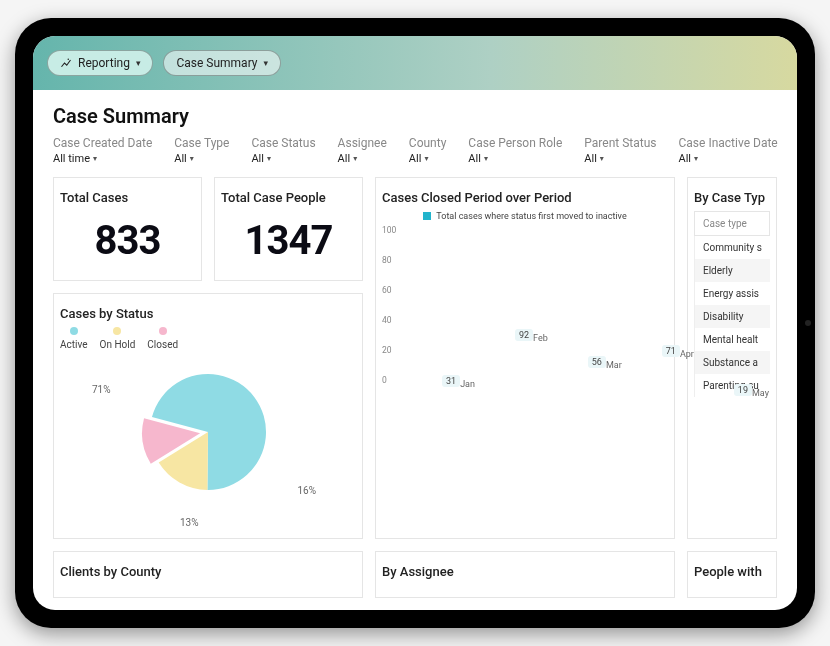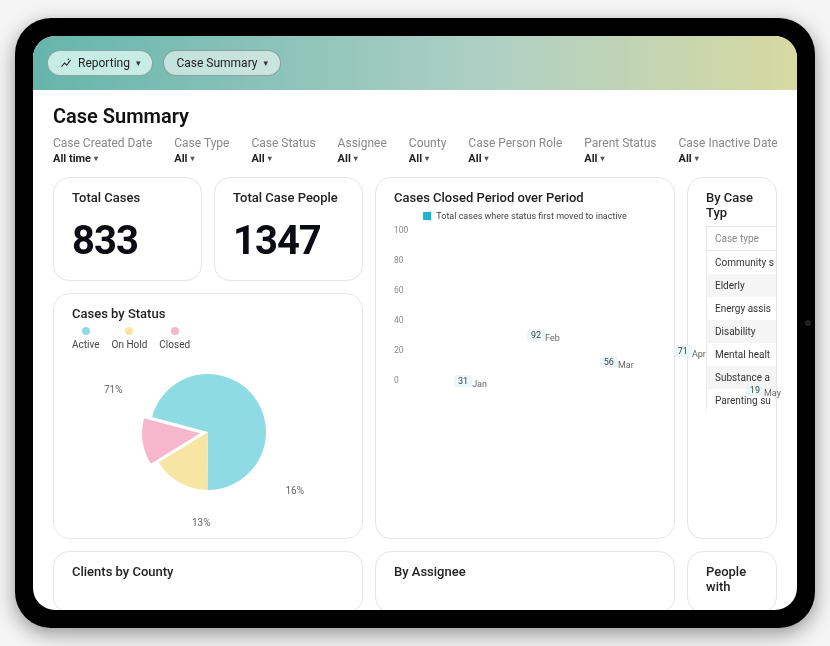--- a/index.html
+++ b/index.html
@@ -10,27 +10,27 @@
 .topbar { height: 54px; background: linear-gradient(90deg, #65b5ac 0%, #aed0c4 60%, #d7d9a0 100%); display: flex; align-items: center; padding: 0 14px; gap: 10px; }
 .pill { display: inline-flex; align-items: center; gap: 6px; background: rgba(255,255,255,0.55); border: 1px solid rgba(0,0,0,0.3); border-radius: 18px; padding: 5px 12px; font-size: 12px; color: #222; cursor: pointer; }
 .pill.active { background: #c7ece5; }
 .pill .chev { font-size: 9px; color: #333; }
 .pill .ico svg { display: block; }
 .content { padding: 14px 20px 0; height: calc(100% - 54px); overflow: hidden; }
 .page-title { font-size: 20px; font-weight: 600; color: #111; margin-bottom: 8px; }
 .filter-row { display: flex; gap: 22px; flex-wrap: nowrap; margin-bottom: 12px; }
 .filter { display: flex; flex-direction: column; gap: 2px; }
 .filter-label { font-size: 12px; color: #888; white-space: nowrap; }
-.filter-value { font-size: 11px; color: #222; display: inline-flex; align-items: center; gap: 3px; cursor: pointer; font-weight: bold; }
+.filter-value { font-size: 11px; color: #222; display: inline-flex; align-items: center; gap: 3px; cursor: pointer; }
 .filter-value .chev { font-size: 8px; color: #555; }
 .grid { display: grid; grid-template-columns: 310px 300px 1fr; gap: 12px; }
-.card { border: 1px solid #e5e5e5; border-radius: 16px; padding: 12px 18px; background: #fff; }
+.card { border: 1px solid #e5e5e5; border-radius: 0; padding: 12px 6px; background: #fff; }
 .card-h { font-size: 13px; font-weight: 500; color: #222; margin-bottom: 6px; }
 .kpis { display: grid; grid-template-columns: 1fr 1fr; gap: 12px; }
-.kpi-val { font-size: 40px; font-weight: 700; color: #0b0b14; text-align: left; padding: 6px 0 4px; letter-spacing: -1px; }
+.kpi-val { font-size: 40px; font-weight: 700; color: #0b0b14; text-align: center; padding: 6px 0 4px; letter-spacing: -1px; }
 .status-block { grid-column: 1 / 2; }
 .closed-block { grid-column: 2 / 3; }
 .casetype-block { grid-column: 3 / 4; overflow: hidden; }
 .legend { display: flex; gap: 12px; font-size: 10px; color: #444; margin-bottom: 6px; }
 .legend-item { display: flex; align-items: center; gap: 4px; flex-direction: column; }
 .dot { width: 8px; height: 8px; border-radius: 50%; }
 .pie-wrap { display: flex; justify-content: center; padding-top: 6px; position: relative; height: 170px; }
 .pie-lbl { position: absolute; font-size: 10px; color: #666; }
 .bar-legend { display: flex; justify-content: center; align-items: center; gap: 5px; font-size: 9px; color: #444; margin-bottom: 4px; }
 .bar-legend .sq { width: 8px; height: 8px; background: #22b4cc; }

